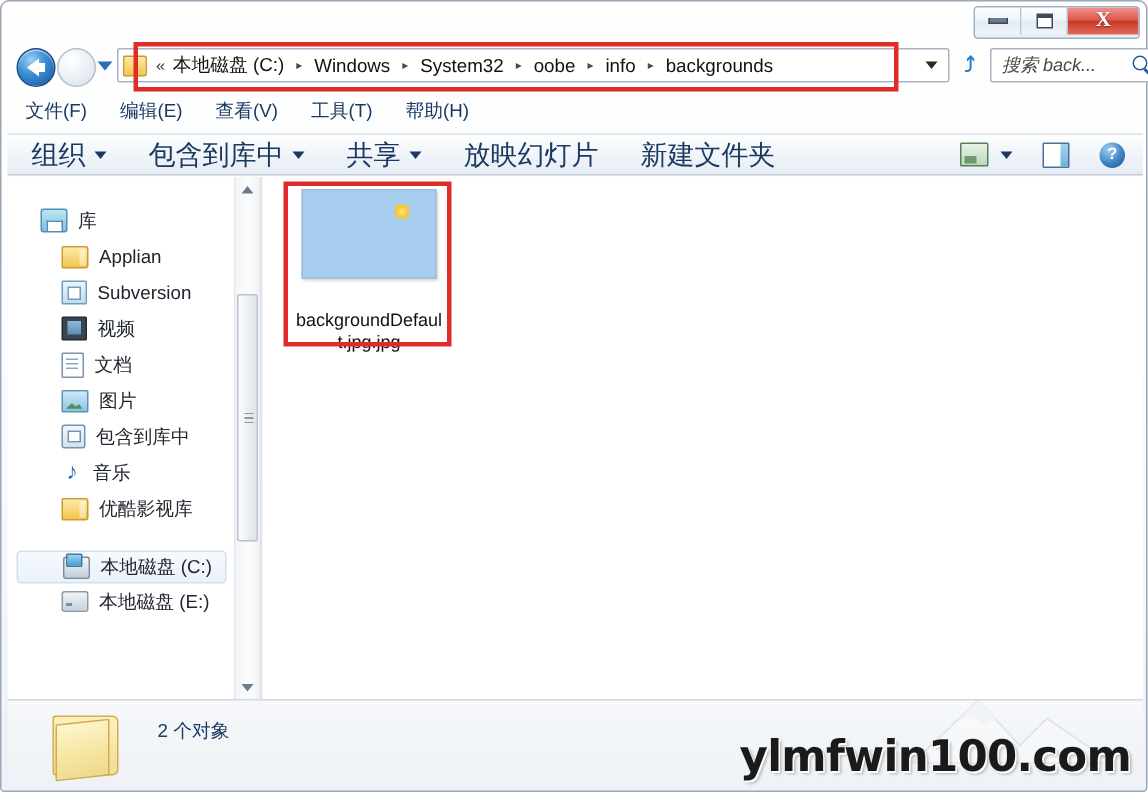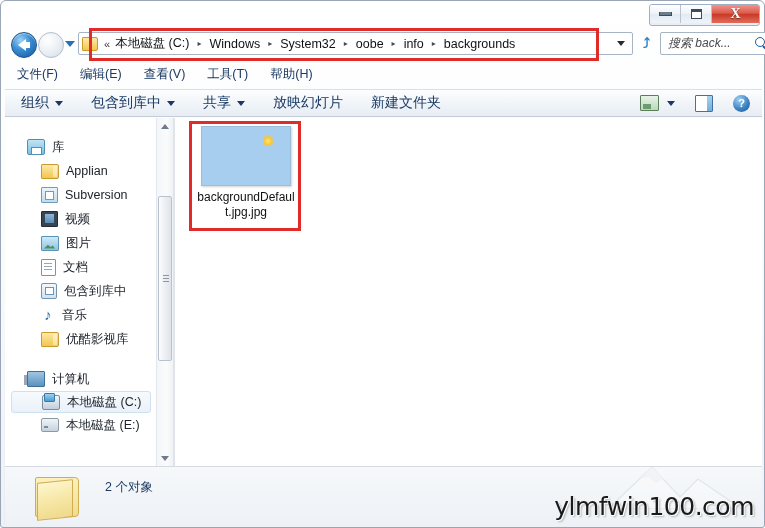--- a/index.html
+++ b/index.html
@@ -261,21 +261,21 @@
     border-top: 1px solid #d8dfe8;
     border-bottom: 1px solid #c3ccd8;
     background: linear-gradient(180deg,#fdfefe 0%, #f1f5f9 50%, #e7edf4 100%);
     display: flex;
     align-items: center;
     padding-left: 16px;
   }
   .tb-item {
     display: flex;
     align-items: center;
-    font-size: 14px;
+    font-size: 18px;
     color: #1b3a63;
     margin-right: 28px;
     white-space: nowrap;
   }
   .tb-caret {
     margin-left: 6px;
     width: 0; height: 0;
     border-left: 4px solid transparent;
     border-right: 4px solid transparent;
     border-top: 5px solid #1b3a63;
@@ -592,21 +592,21 @@
     position: relative;
   }
   #thumb-sun {
     position: absolute;
     right: 17px; top: 9px;
     width: 10px; height: 10px;
     background: radial-gradient(circle, #ffe477 0%, #f5c83a 55%, rgba(245,200,58,0) 100%);
     border-radius: 2px;
   }
   #filename {
-    margin-top: 4px;
+    margin-top: 20px;
     font-size: 12px;
     line-height: 15px;
     color: #111111;
     word-wrap: break-word;
   }
 
   
   .annot {
     position: absolute;
     border: 3px solid #e02b28;
@@ -653,22 +653,22 @@
     left: 100px; top: 12px;
     font-size: 12.5px;
     color: #1b3a63;
   }
 
   
   #watermark {
     position: absolute;
     right: 10px; bottom: 6px;
     z-index: 50;
-    font-size: 25px;
-    font-weight: normal;
+    font-size: 29px;
+    font-weight: bold;
     color: #1a1a1a;
     letter-spacing: -0.5px;
     text-shadow: 1px 1px 0 #ffffff, 2px 2px 2px rgba(0,0,0,0.25);
     font-family: "DejaVu Sans", sans-serif;
     white-space: nowrap;
   }
   #watermark-mountain {
     position: absolute;
     right: 14px; bottom: 18px;
     width: 150px; height: 48px;
@@ -786,50 +786,46 @@
           <span class="ic ic-subversion"></span>
           <span class="nav-label">Subversion</span>
         </div>
 
         <div class="nav-row child">
           <span class="ic ic-video"></span>
           <span class="nav-label">视频</span>
         </div>
 
         <div class="nav-row child">
+          <span class="ic ic-doc"></span>
+          <span class="nav-label">文档</span>
+        </div>
+
+        <div class="nav-row child">
           <span class="ic ic-pictures"></span>
           <span class="nav-label">图片</span>
-        </div>
-
-        <div class="nav-row child">
-          <span class="ic ic-doc"></span>
-          <span class="nav-label">文档</span>
         </div>
 
         <div class="nav-row child">
           <span class="ic ic-download"></span>
           <span class="nav-label">包含到库中</span>
         </div>
 
         <div class="nav-row child">
           <span class="ic ic-music">♪</span>
           <span class="nav-label">音乐</span>
         </div>
 
         <div class="nav-row child">
           <span class="ic ic-folder"></span>
           <span class="nav-label">优酷影视库</span>
         </div>
 
         <div class="nav-spacer"></div>
 
-        <div class="nav-row">
-          <span class="ic ic-computer"></span>
-          <span class="nav-label">计算机</span>
-        </div>
 
         <div class="nav-row child selected">
           <span class="ic ic-drive-sys"></span>
           <span class="nav-label">本地磁盘 (C:)</span>
         </div>
 
 
         <div class="nav-row child">
           <span class="ic ic-drive"></span>
           <span class="nav-label">本地磁盘 (E:)</span>

